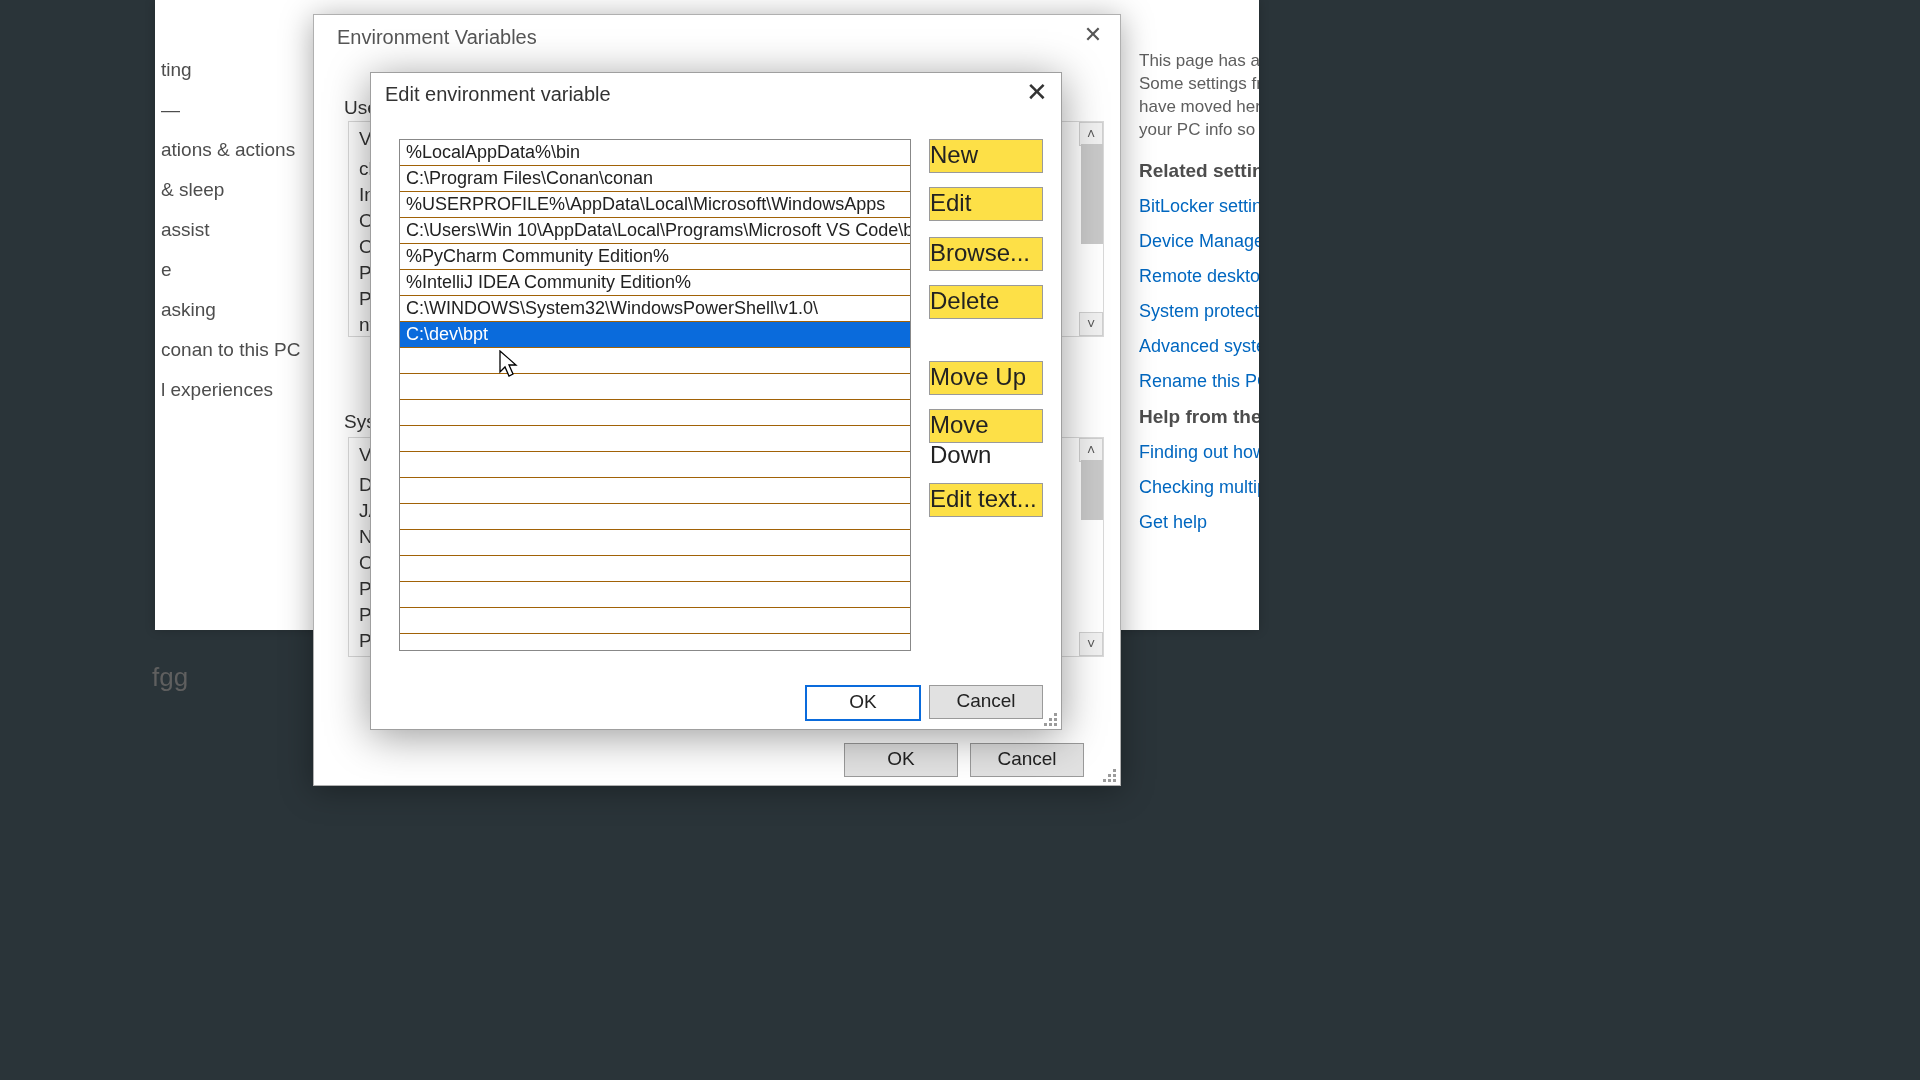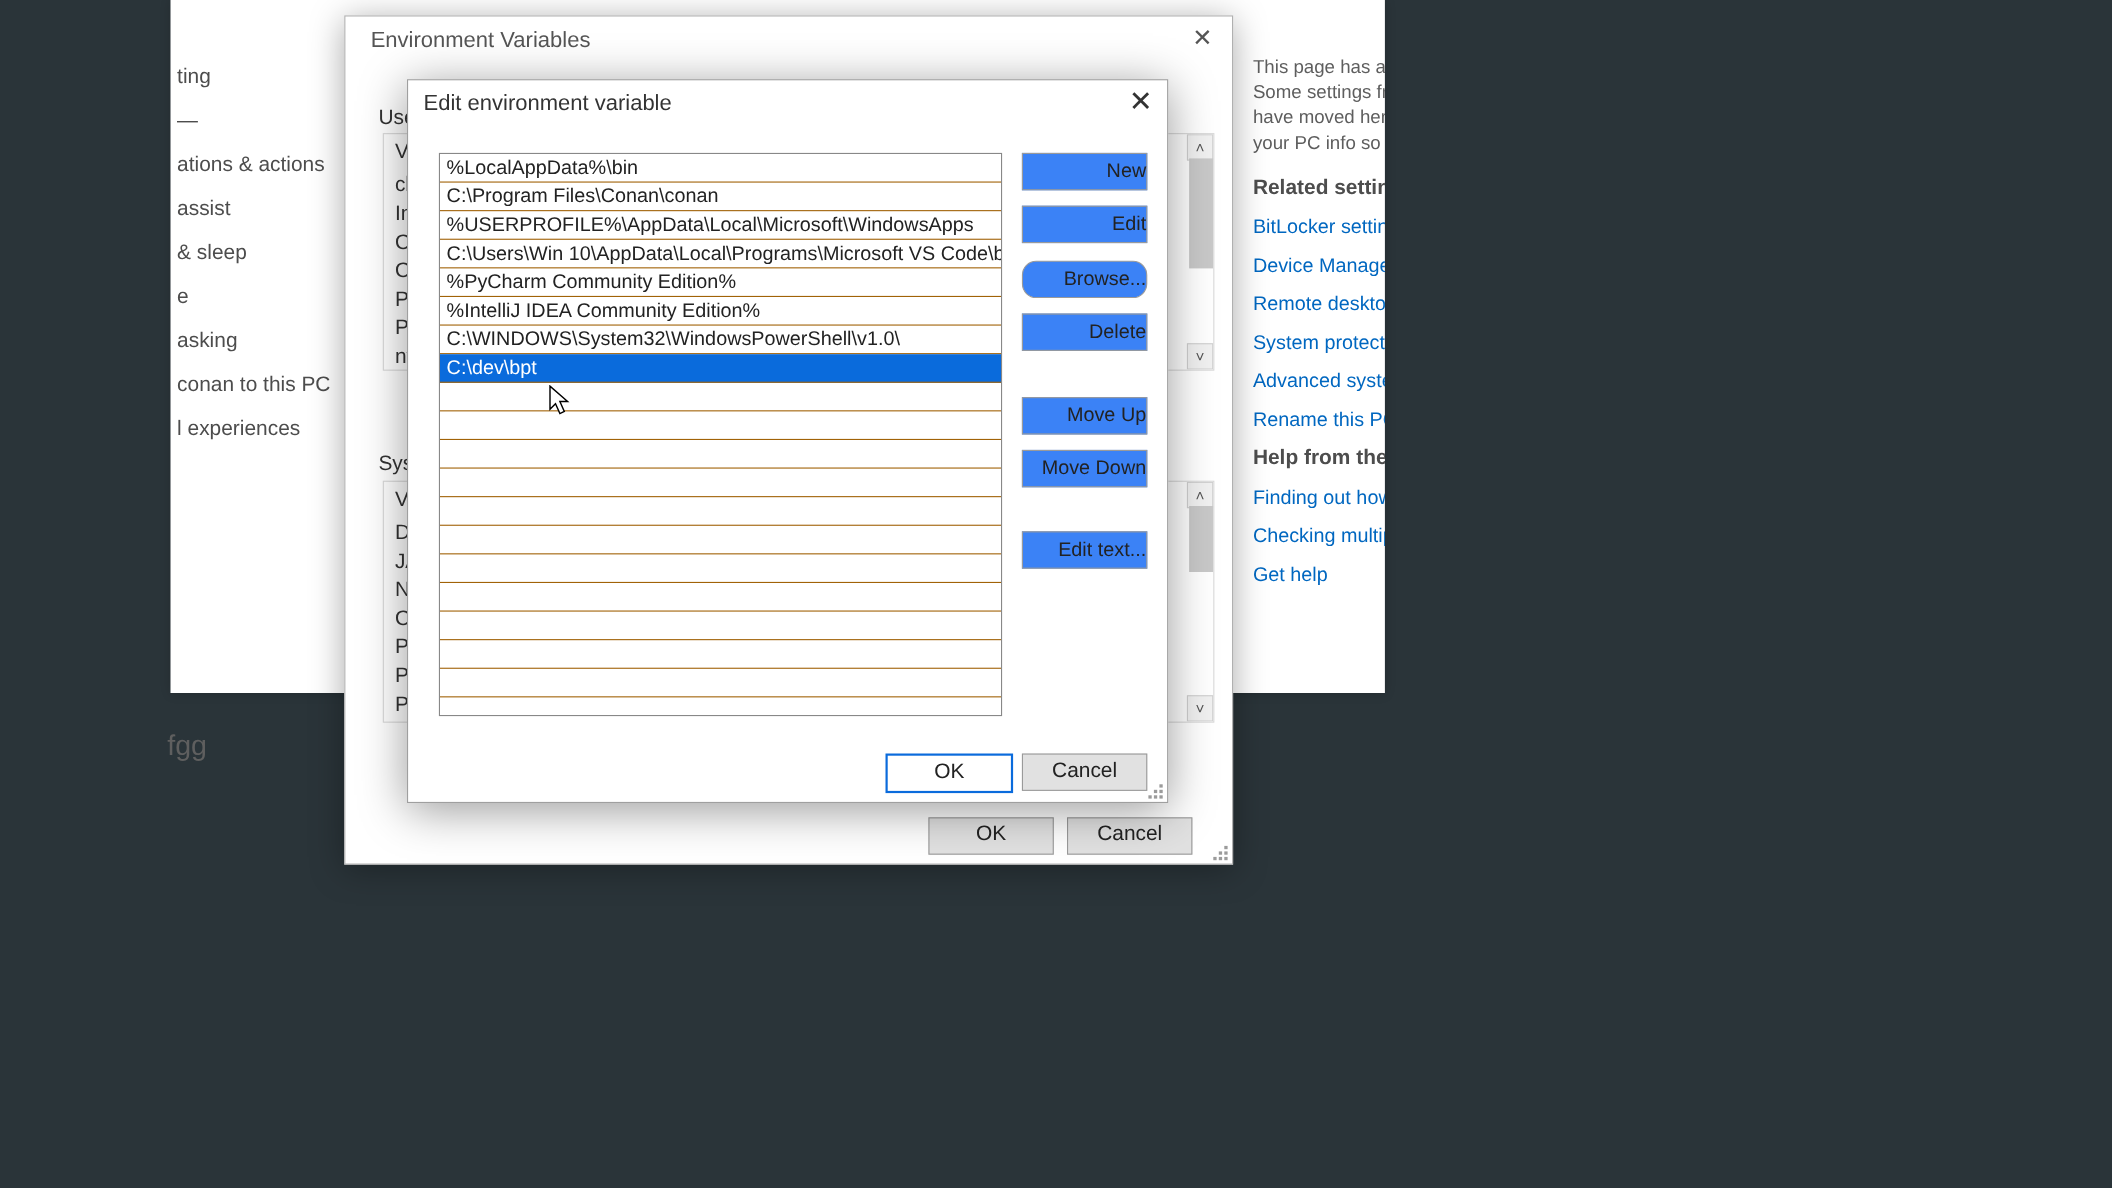--- a/index.html
+++ b/index.html
@@ -153,22 +153,22 @@
     white-space:nowrap; overflow:hidden;
     border-bottom:1px solid #a16207;
   }
   .listbox .entry.selected { background:#0a6bdc; color:#fff; }
 
   .side-btn {
     position:absolute;
     left:558px;
     width:112px; height:32px;
     border:1px solid #9a9a9a;
-    background:#3b82f6;
-    font-size:18px; text-align:right; line-height:30px;
+    background:#fde047;
+    font-size:24px; text-align:left; line-height:30px;
     color:#222;
   }
 
   .ok-btn, .cancel-btn {
     position:absolute;
     width:112px; height:32px;
     font-size:19px; text-align:center; line-height:30px;
   }
   .ok-btn { left:434px; top:612px; border:2px solid #0a6bdc; background:#fff; color:#222;}
   .cancel-btn { left:558px; top:612px; border:1px solid #9a9a9a; background:#e1e1e1; color:#222;}
@@ -184,22 +184,22 @@
   .cursor svg { display:block; }
 </style>
 </head>
 <body>
 
 <div class="settings-page">
   <div class="settings-left" id="settings-left">
       <div class="item">ting</div>
       <div class="item">—</div>
       <div class="item">ations &amp; actions</div>
+      <div class="item">&amp; sleep</div>
       <div class="item">assist</div>
-      <div class="item">&amp; sleep</div>
       <div class="item">e</div>
       <div class="item">asking</div>
       <div class="item">conan to this PC</div>
       <div class="item">l experiences</div>
     </div>
   <div class="settings-right">
     <div class="desc" id="settings-desc">This page has a few<br>Some settings from<br>have moved here, a<br>your PC info so it's c</div>
     <h4>Related settings</h4>
     <div id="related-links">
         <a>BitLocker settings</a>
@@ -290,21 +290,21 @@
       <div class="entry"></div>
       <div class="entry"></div>
       <div class="entry"></div>
       <div class="entry"></div>
       <div class="entry"></div>
       <div class="entry"></div>
     </div>
 
   <div class="side-btn" style="top:66px;">New</div>
   <div class="side-btn" style="top:114px;">Edit</div>
-  <div class="side-btn" style="top:164px;border-radius:13px;">Browse...</div>
+  <div class="side-btn" style="top:164px;">Browse...</div>
   <div class="side-btn" style="top:212px;">Delete</div>
   <div class="side-btn" style="top:288px;">Move Up</div>
   <div class="side-btn" style="top:336px;">Move Down</div>
   <div class="side-btn" style="top:410px;">Edit text...</div>
 
   <div class="ok-btn">OK</div>
   <div class="cancel-btn">Cancel</div>
   <div class="resize-grip">
     <span></span>
       <span></span>

